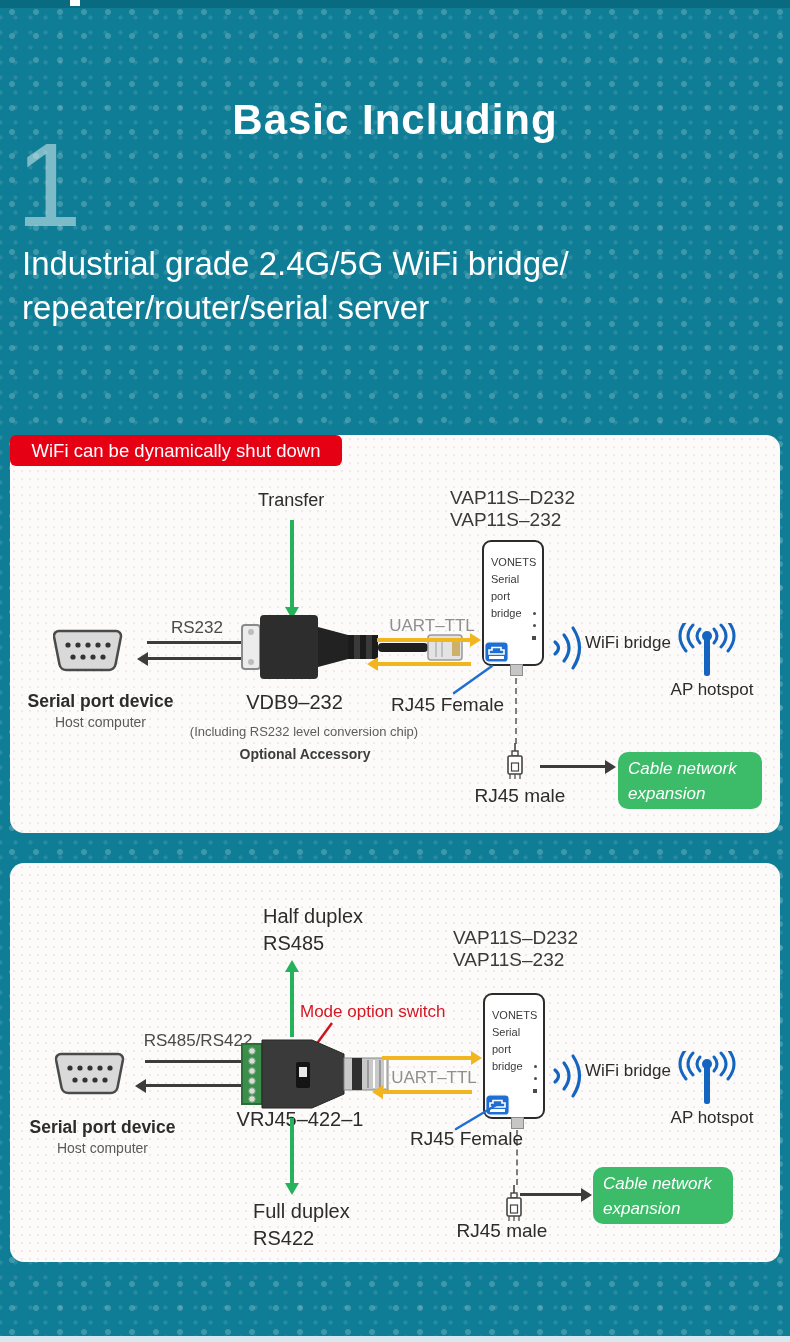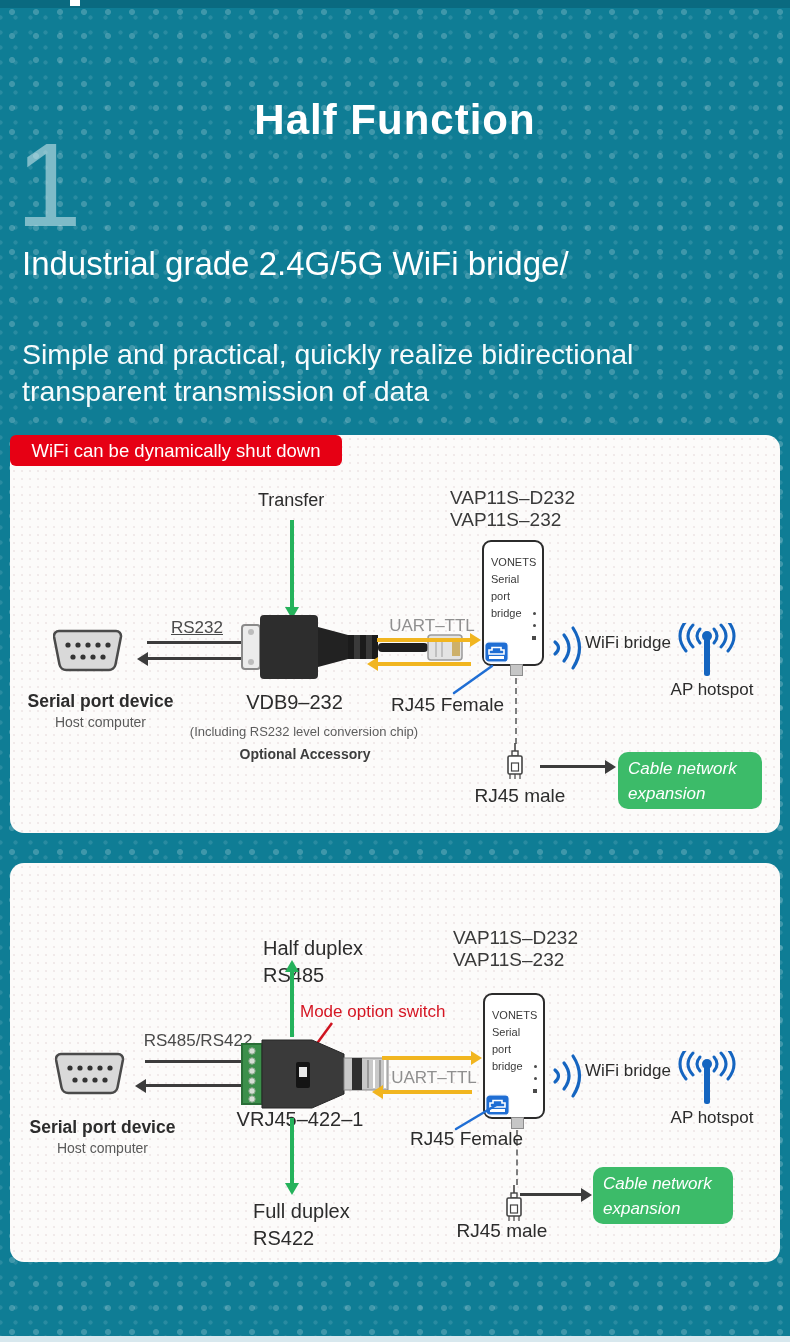--- a/index.html
+++ b/index.html
@@ -63,28 +63,25 @@
   .red-text{color:#d51623;font-weight:500;}
 </style>
 </head>
 <body>
 
 <div id="page">
 
   <div class="abs top-strip"></div>
   <div class="abs top-notch"></div>
 
-  <div class="abs title">Half Function</div>
+  <div class="abs title">Basic Including</div>
   <div class="abs step-num">1</div>
   <div class="abs heading">
     <span>Industrial grade 2.4G/5G WiFi bridge/</span>
-  </div>
-  <div class="abs subtitle">
-    <span>Simple and practical, quickly realize bidirectional</span>
-    <span>transparent transmission of data</span>
+    <span>repeater/router/serial server</span>
   </div>
 
   <div id="panel1" class="panel">
 
     <div class="banner">WiFi can be dynamically shut down</div>
 
     <div class="lbl models" style="left:440px;top:52px;">
       <span>VAP11S–D232</span>
       <span>VAP11S–232</span>
     </div>
@@ -100,21 +97,21 @@
         <circle cx="45" cy="17" r="2.6" fill="#333"></circle>
         <circle cx="55" cy="17" r="2.6" fill="#333"></circle>
       <circle cx="20" cy="29" r="2.6" fill="#333"></circle>
         <circle cx="30" cy="29" r="2.6" fill="#333"></circle>
         <circle cx="40" cy="29" r="2.6" fill="#333"></circle>
         <circle cx="50" cy="29" r="2.6" fill="#333"></circle>
     </svg>
     <div class="lbl bold center" style="left:3px;top:256px;width:175px;font-size:17.5px;">Serial port device</div>
     <div class="lbl center" style="left:3px;top:279px;width:175px;font-size:14px;color:#5a5a5a;">Host computer</div>
 
-    <div class="lbl center midgray" style="left:137px;top:183px;width:100px;font-size:17px;text-decoration:underline;">RS232</div>
+    <div class="lbl center midgray" style="left:137px;top:183px;width:100px;font-size:17px;">RS232</div>
     <div class="h-arrow right" style="left:137px;top:206px;width:98px;"></div>
     <div class="h-arrow left" style="left:137px;top:222px;width:98px;"></div>
 
     <svg class="abs" style="left:230px;top:170px;" width="228" height="84" viewBox="0 0 228 84">
       <rect x="2" y="20" width="18" height="44" rx="3" fill="#ececec" stroke="#8a8a8a" stroke-width="2"></rect>
       <circle cx="11" cy="27" r="3" fill="#bdbdbd"></circle>
         <circle cx="11" cy="57" r="3" fill="#bdbdbd"></circle>
       <rect x="20" y="10" width="58" height="64" rx="4" fill="#2d2d2d"></rect>
       <polygon points="78,22 108,30 108,54 78,62" fill="#222"></polygon>
       <rect x="108" y="30" width="6" height="24" fill="#1b1b1b"></rect>
@@ -191,21 +188,21 @@
     <div class="h-arrow right" style="left:530px;top:330px;width:66px;"></div>
     <div class="expansion" style="left:608px;top:317px;">
       <span>Cable network</span>
       <span>expansion</span>
     </div>
   </div>
 
   <div id="panel2" class="panel">
 
     <div class="lbl" style="left:253px;top:40px;font-size:20px;line-height:27px;">
-      <span style="display:block;margin-top:32px;">Half duplex</span>
+      <span style="display:block;">Half duplex</span>
       <span style="display:block;">RS485</span>
     </div>
     <div class="v-arrow up" style="left:280px;top:108px;height:66px;"></div>
 
     <div class="lbl models" style="left:443px;top:64px;">
       <span>VAP11S–D232</span>
       <span>VAP11S–232</span>
     </div>
 
     <div class="lbl red-text" style="left:290px;top:139px;font-size:17px;">Mode option switch</div>

